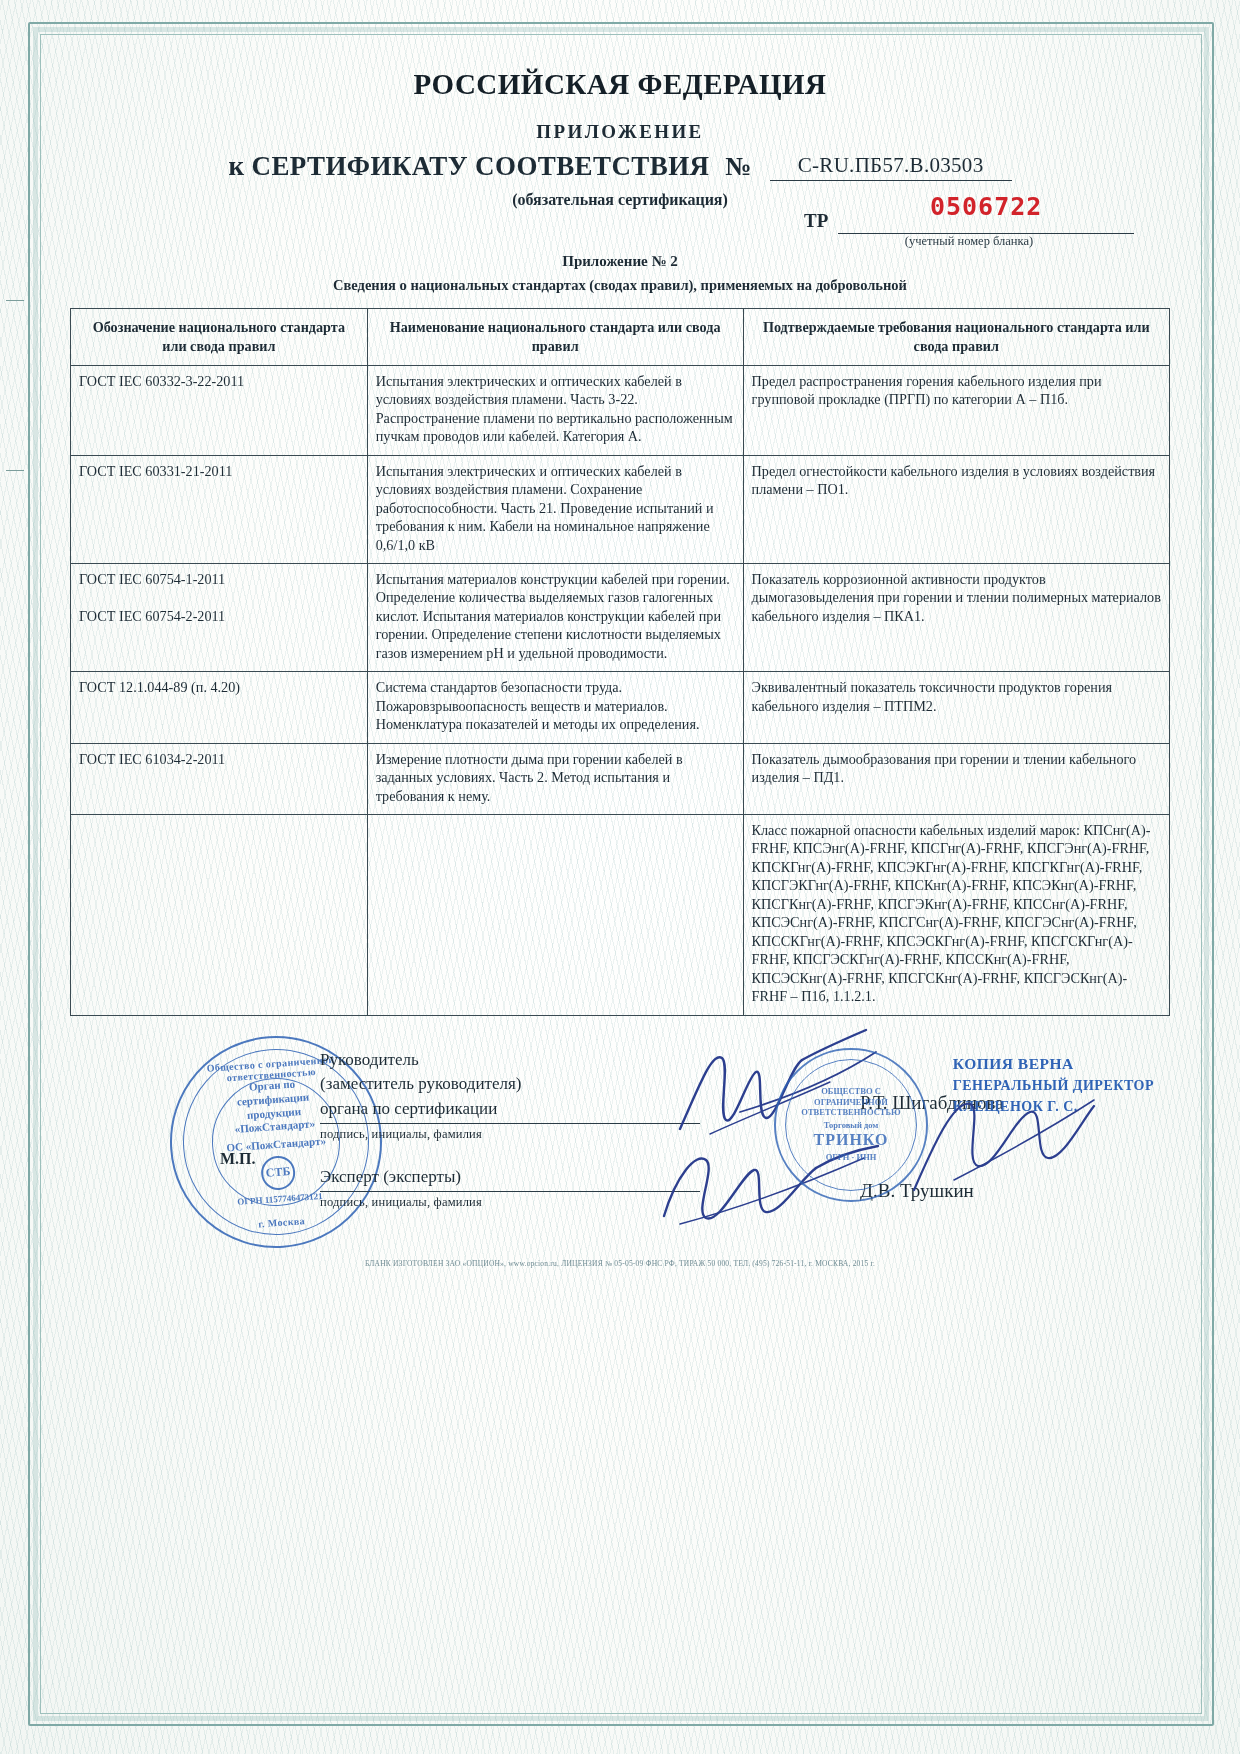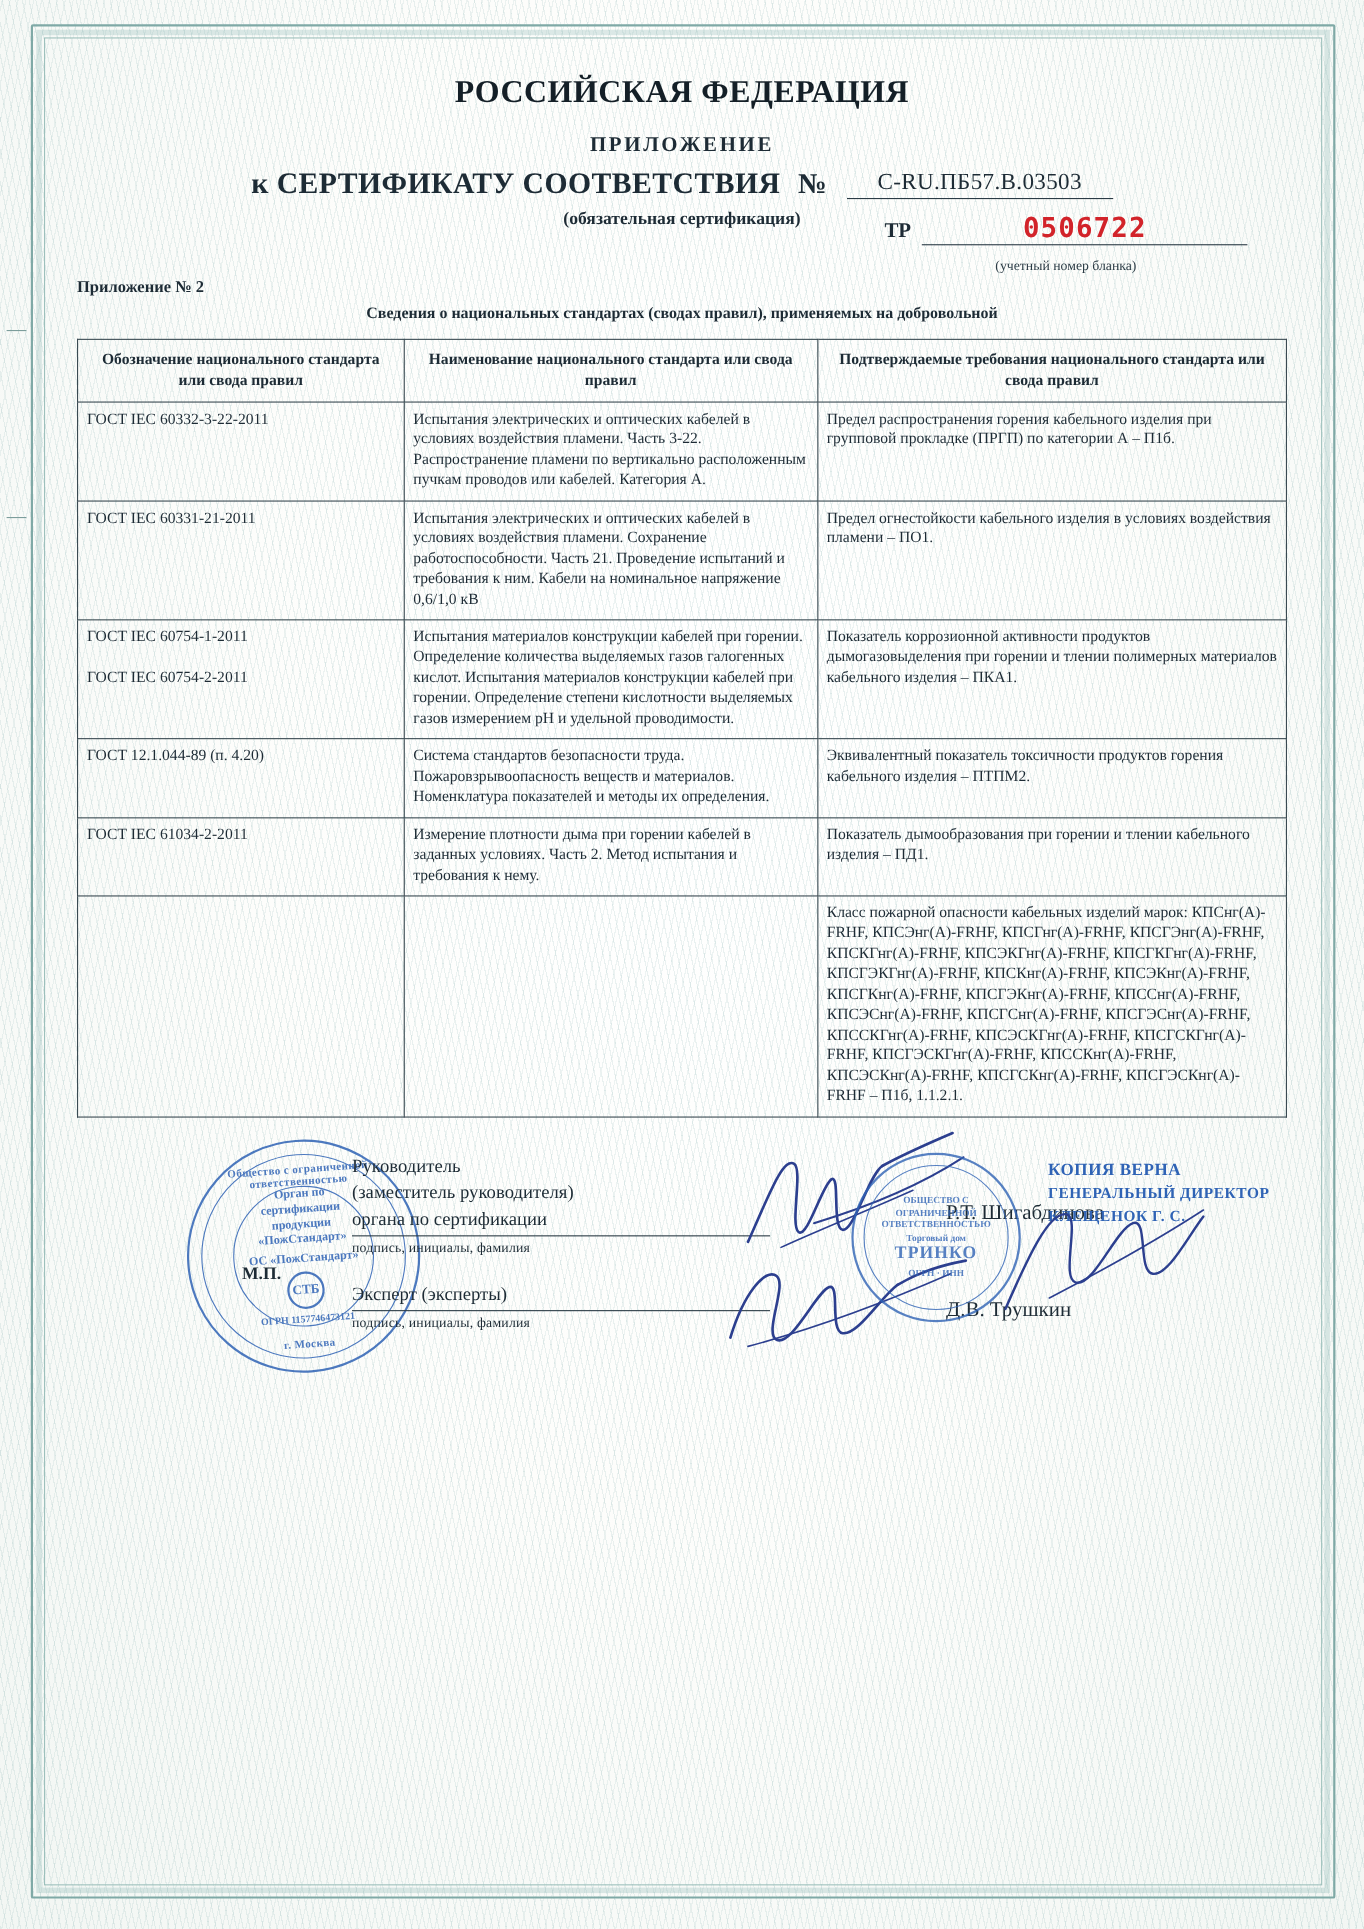--- a/index.html
+++ b/index.html
@@ -132,34 +132,34 @@
   }
   .tr-value {
     flex: 1;
     text-align: center;
     font-family: "DejaVu Sans Mono", monospace;
     font-size: 25px;
     font-weight: bold;
     color: #d2232a;
     letter-spacing: 1px;
     border-bottom: 1px solid #2b3b45;
-    padding-bottom: 1px;
+    padding-bottom: 12px;
   }
   .tr-caption {
     position: absolute;
     right: 36px;
     top: 178px;
     width: 330px;
     text-align: center;
     font-size: 12.5px;
     color: #2b3b45;
   }
 
   .annex-title {
-    text-align: left;
+    text-align: center;
     font-size: 15px;
     font-weight: bold;
     margin-top: 44px;
   }
   .annex-desc {
     text-align: center;
     font-size: 14.5px;
     font-weight: bold;
     line-height: 1.35;
     margin-top: 6px;
@@ -508,14 +508,15 @@
         <div>КЛЕЩЕНОК Г. С.</div>
       </div>
       <svg class="sign-svg" style="left:120px; top:40px;" width="220" height="130" viewBox="0 0 220 130">
         <g fill="none" stroke="#2c3f8f" stroke-width="2.2" stroke-linecap="round">
           <path d="M20,120 C40,74 60,30 76,34 C88,38 70,92 84,96 C100,100 120,48 136,42 C150,37 140,86 154,88 C168,90 186,54 200,36"></path>
           <path d="M60,110 C110,84 160,56 200,30" stroke-width="1.5"></path>
         </g>
       </svg>
     </div>
 
+    <div class="footer-micro">БЛАНК ИЗГОТОВЛЕН ЗАО «ОПЦИОН», www.opcion.ru, ЛИЦЕНЗИЯ № 05-05-09 ФНС РФ, ТИРАЖ 50 000, ТЕЛ. (495) 726-51-11, г. МОСКВА, 2015 г.</div>
   </div>
 </div>
 
 </body></html>

